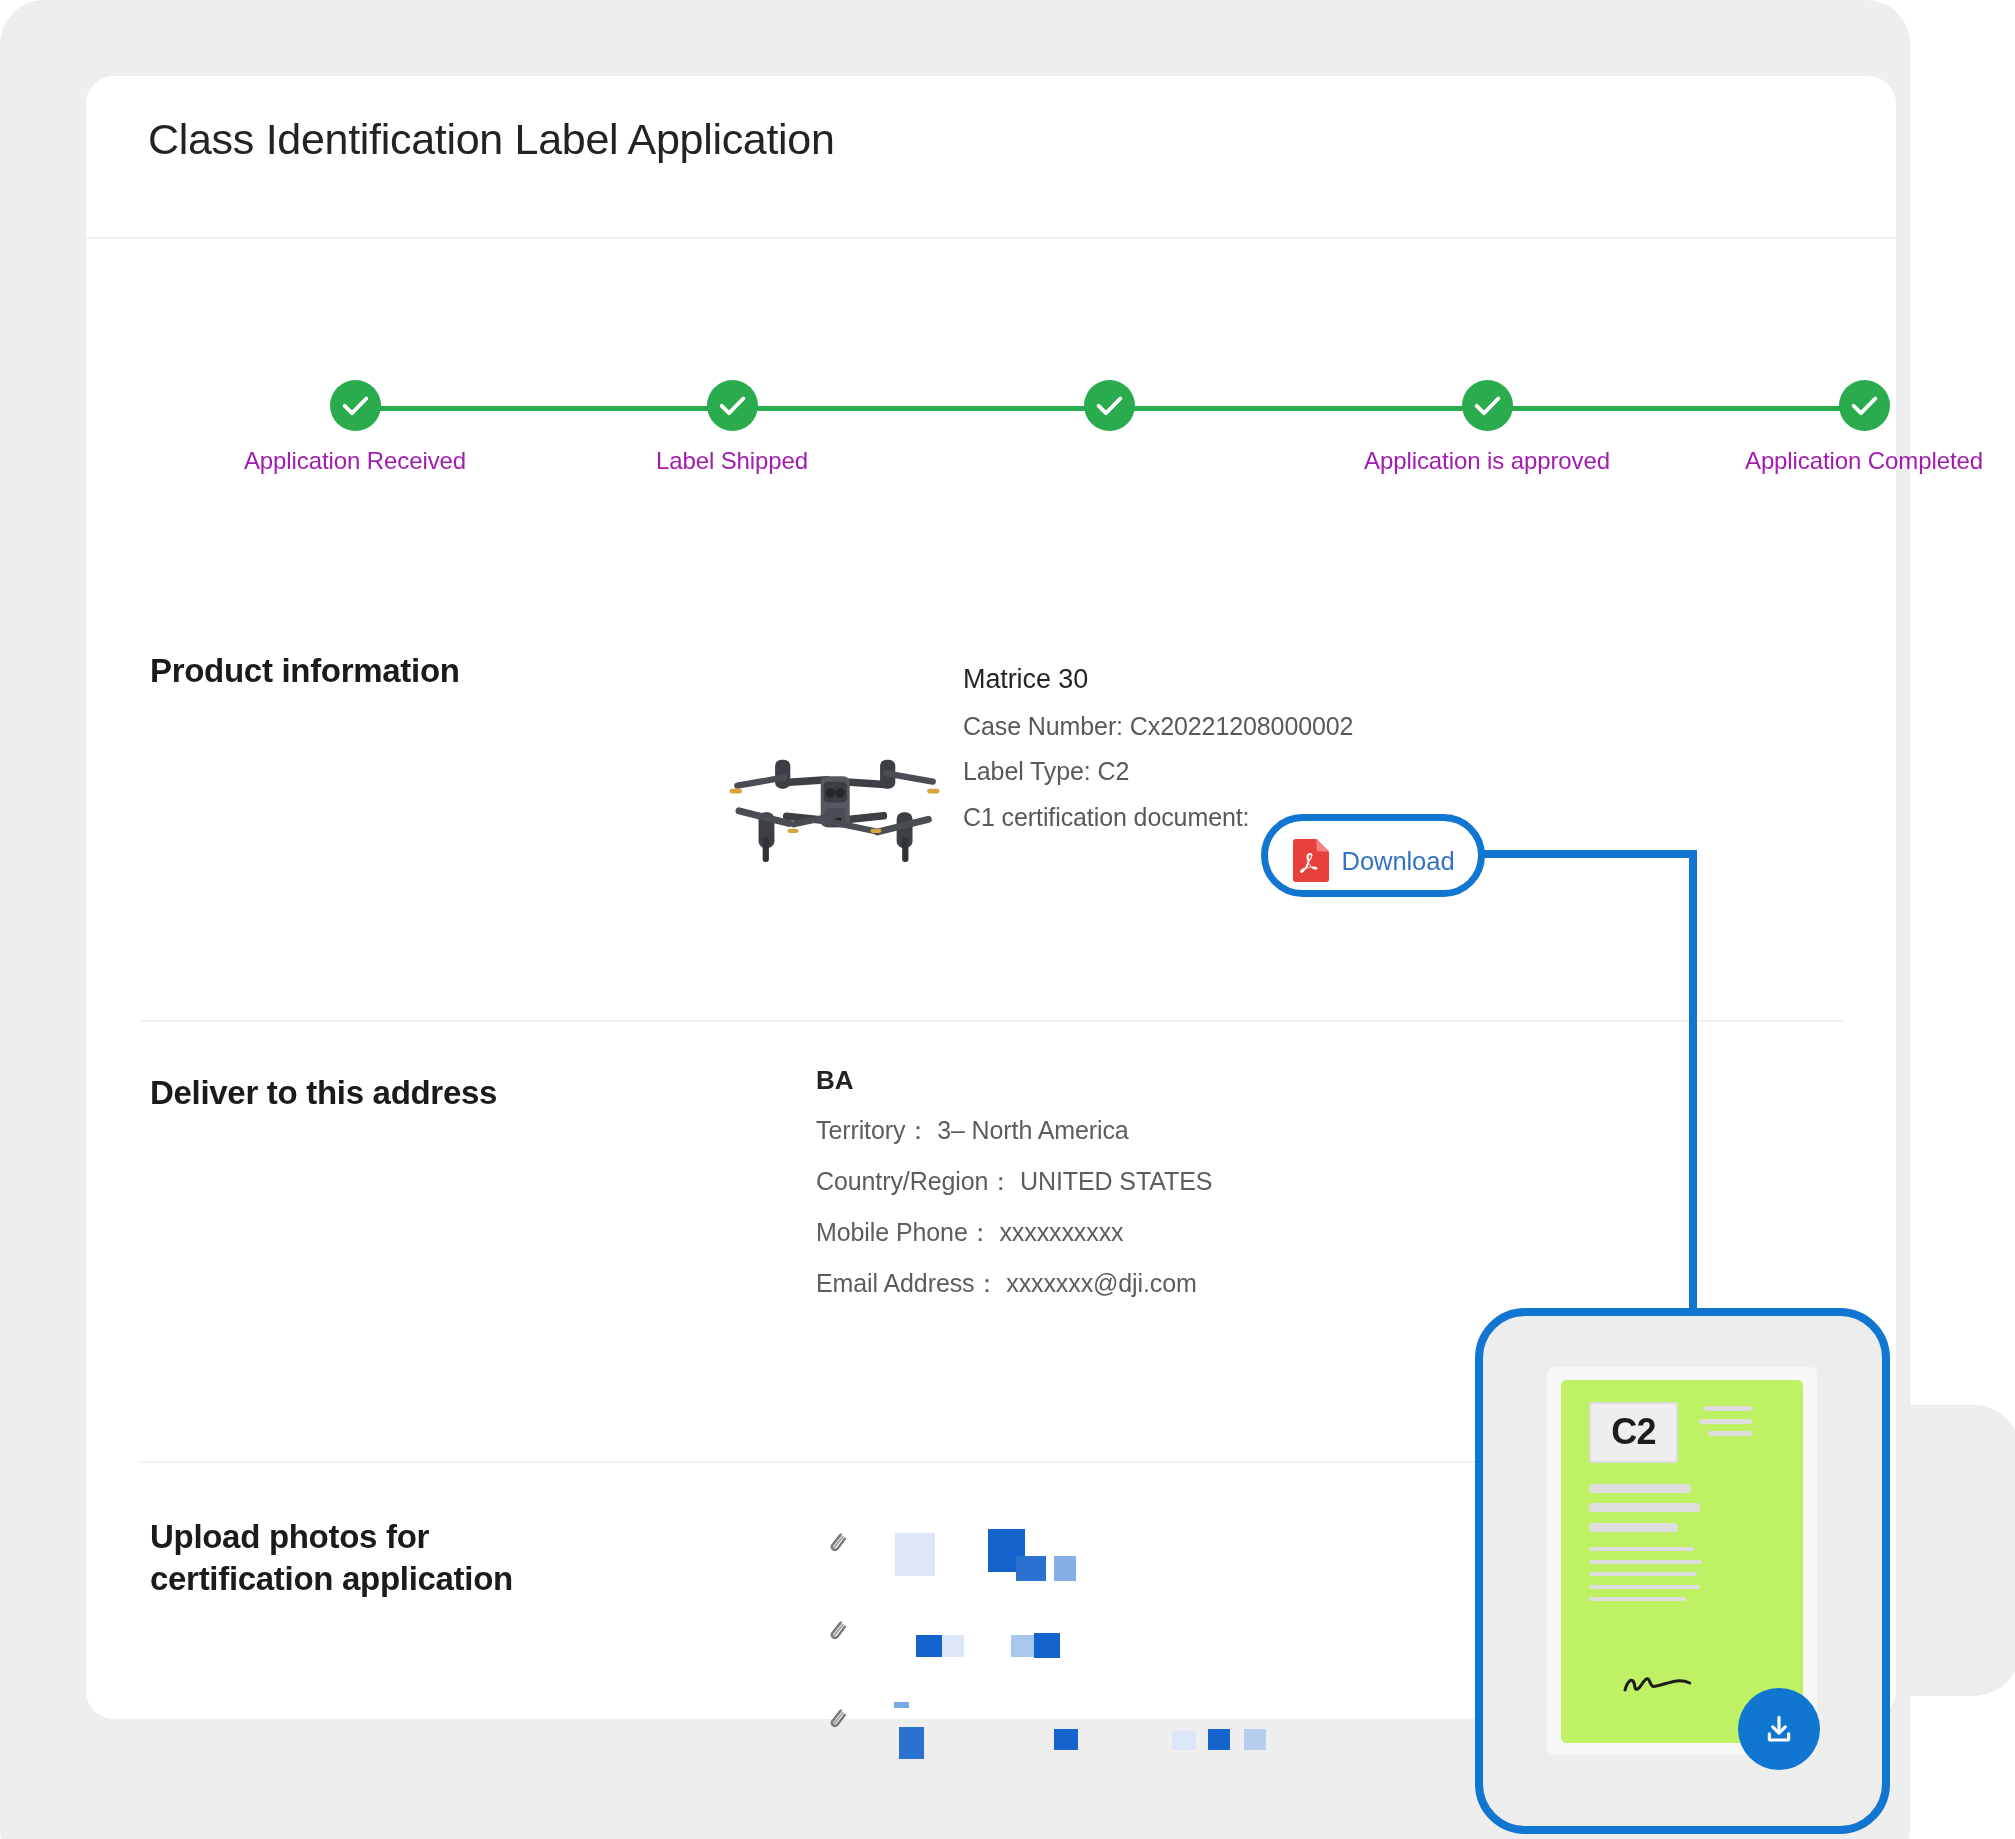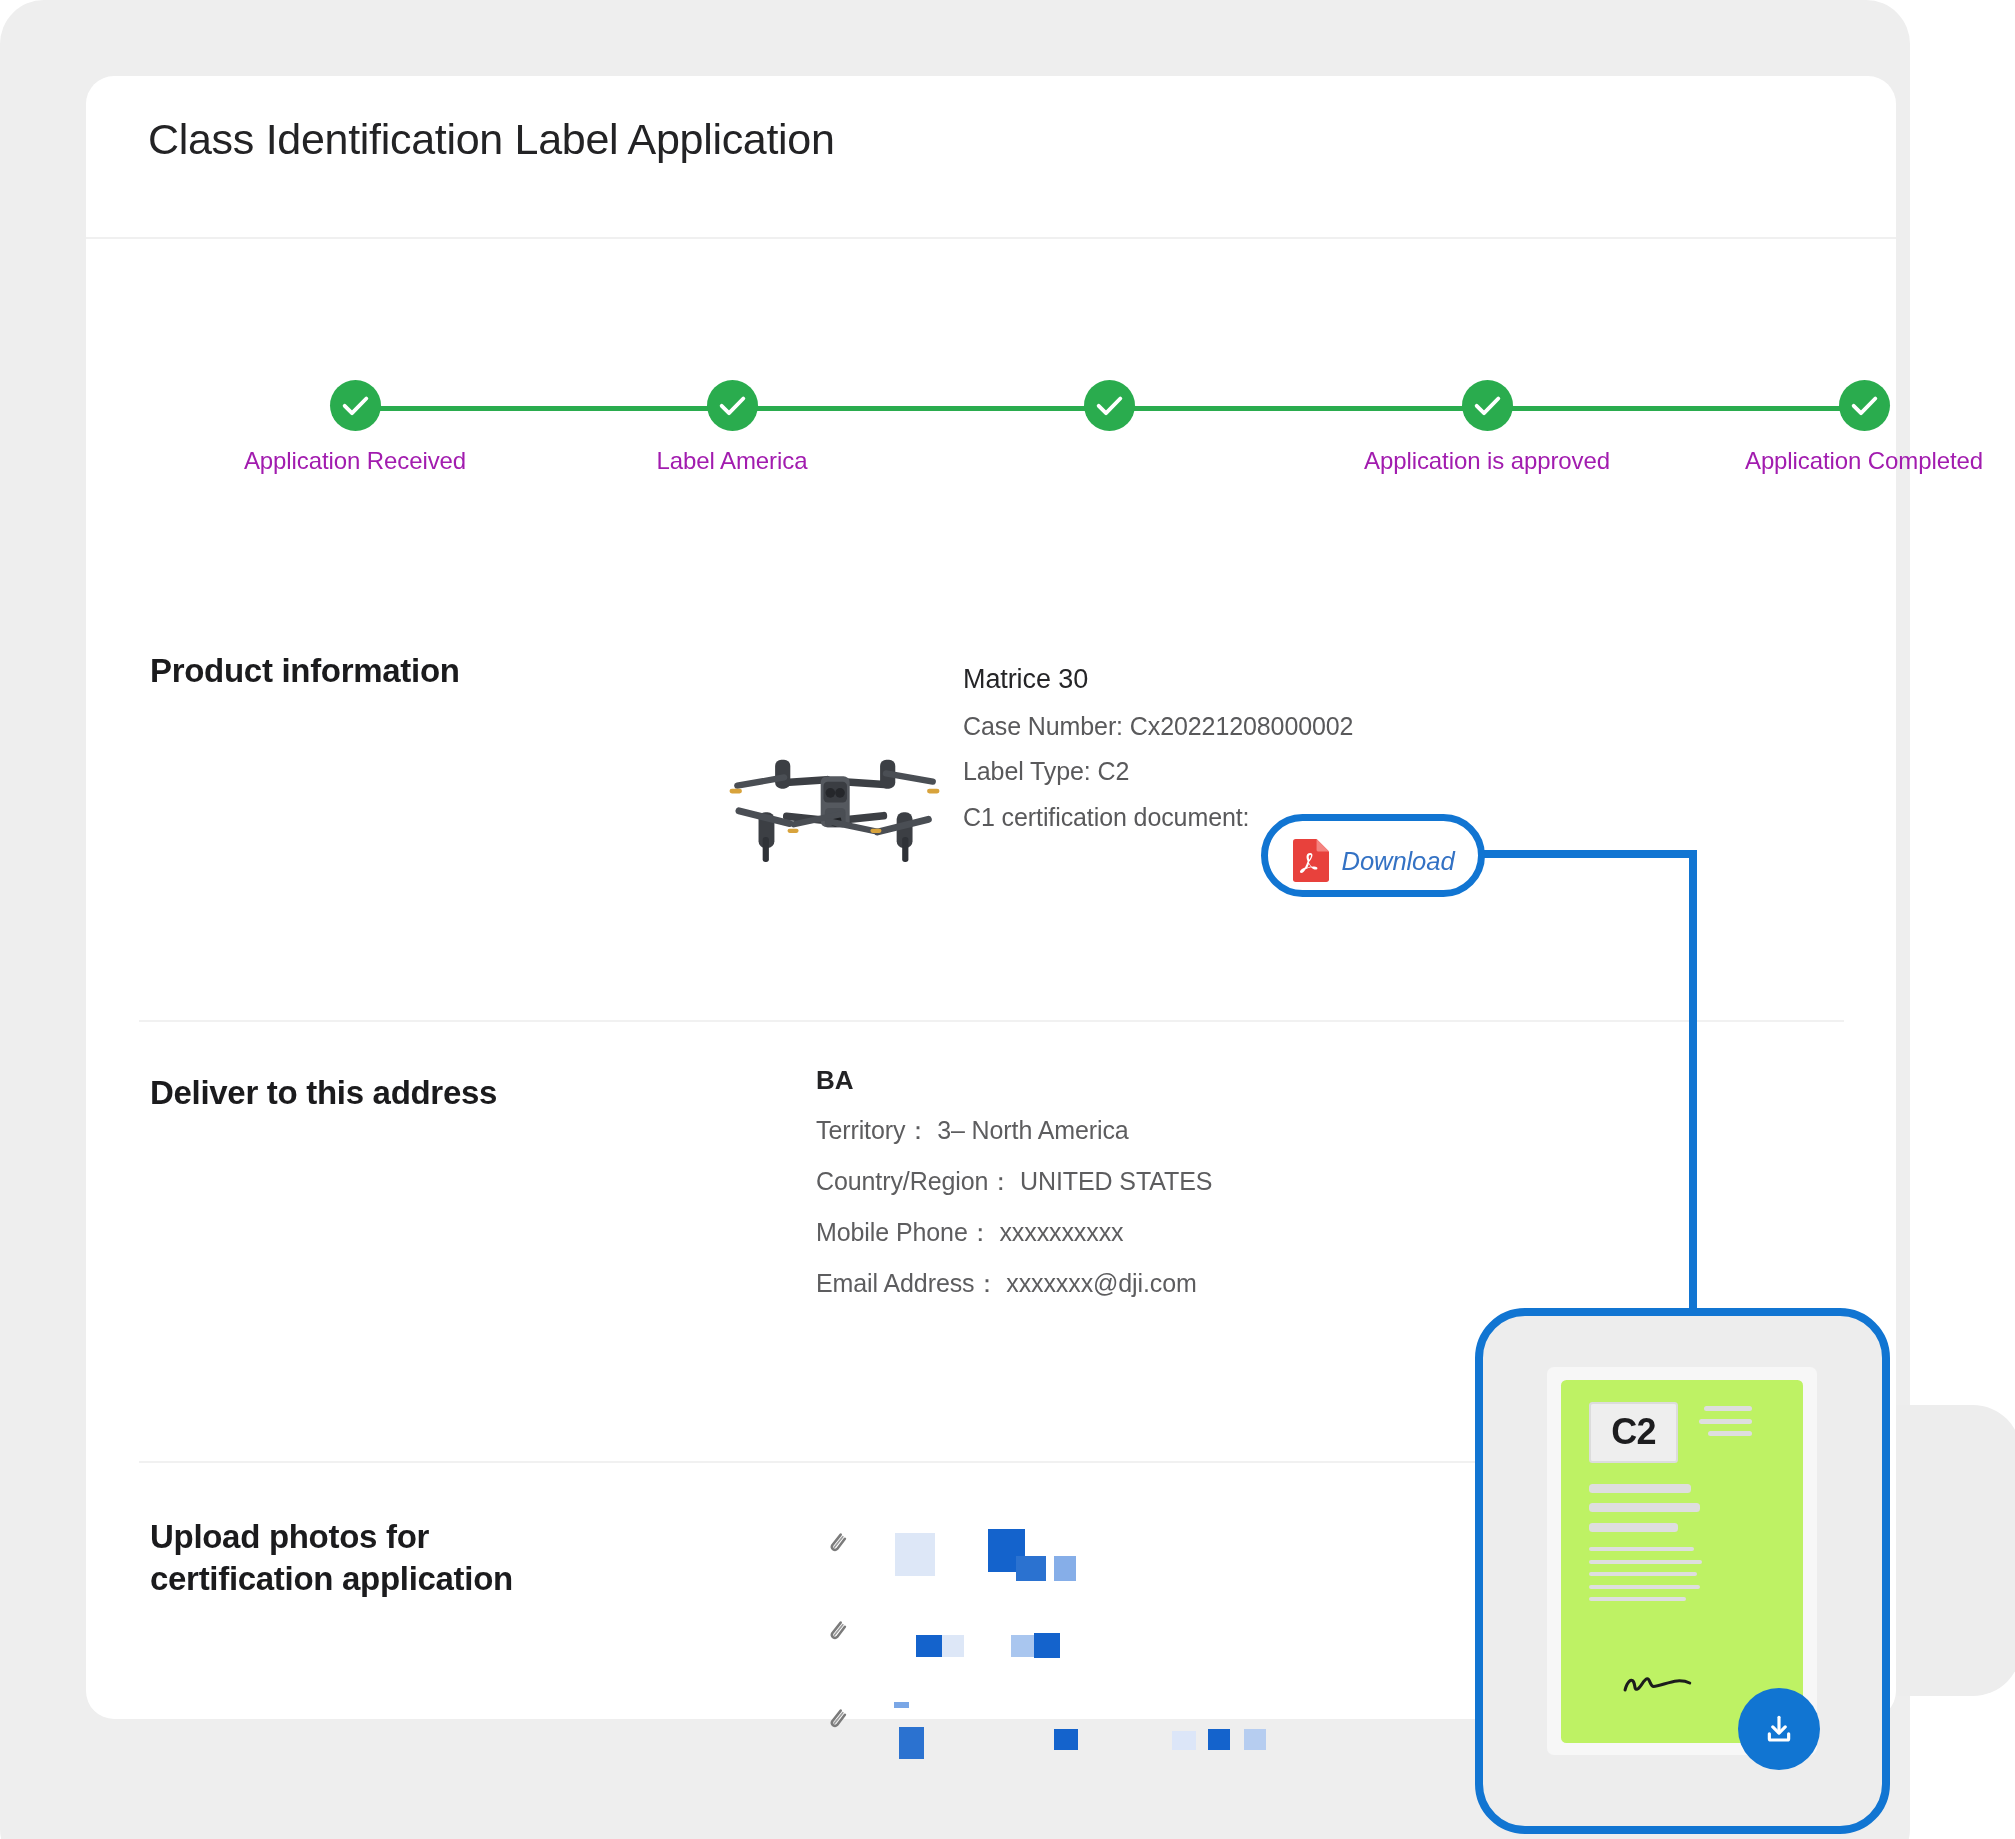--- a/index.html
+++ b/index.html
@@ -220,21 +220,20 @@
     position: absolute;
     left: 1261px;
     top: 814px;
     width: 224px;
     height: 83px;
     border: 7.6px solid #1175d2;
     border-radius: 43px;
     background: #ffffff;
     box-sizing: border-box;
     z-index: 5;
-    font-style: italic;
   }
   #download-inner {
     position: absolute;
     left: 25px;
     top: 18px;
     display: flex;
     align-items: center;
     gap: 12.5px;
   }
   #download-label {
@@ -366,21 +365,21 @@
       </div>
       <div class="step-label">Application Received</div>
     </div>
 
     <div class="step" style="left:556px;">
       <div class="step-dot">
         <svg width="51" height="51" viewBox="0 0 73 73">
           <path d="M21 37 L31.5 47.5 L52 26.5" fill="none" stroke="#ffffff" stroke-width="5.5" stroke-linecap="round" stroke-linejoin="round"></path>
         </svg>
       </div>
-      <div class="step-label">Label America</div>
+      <div class="step-label">Label Shipped</div>
     </div>
 
     <div class="step" style="left:933px;">
       <div class="step-dot">
         <svg width="51" height="51" viewBox="0 0 73 73">
           <path d="M21 37 L31.5 47.5 L52 26.5" fill="none" stroke="#ffffff" stroke-width="5.5" stroke-linecap="round" stroke-linejoin="round"></path>
         </svg>
       </div>
     </div>
 

